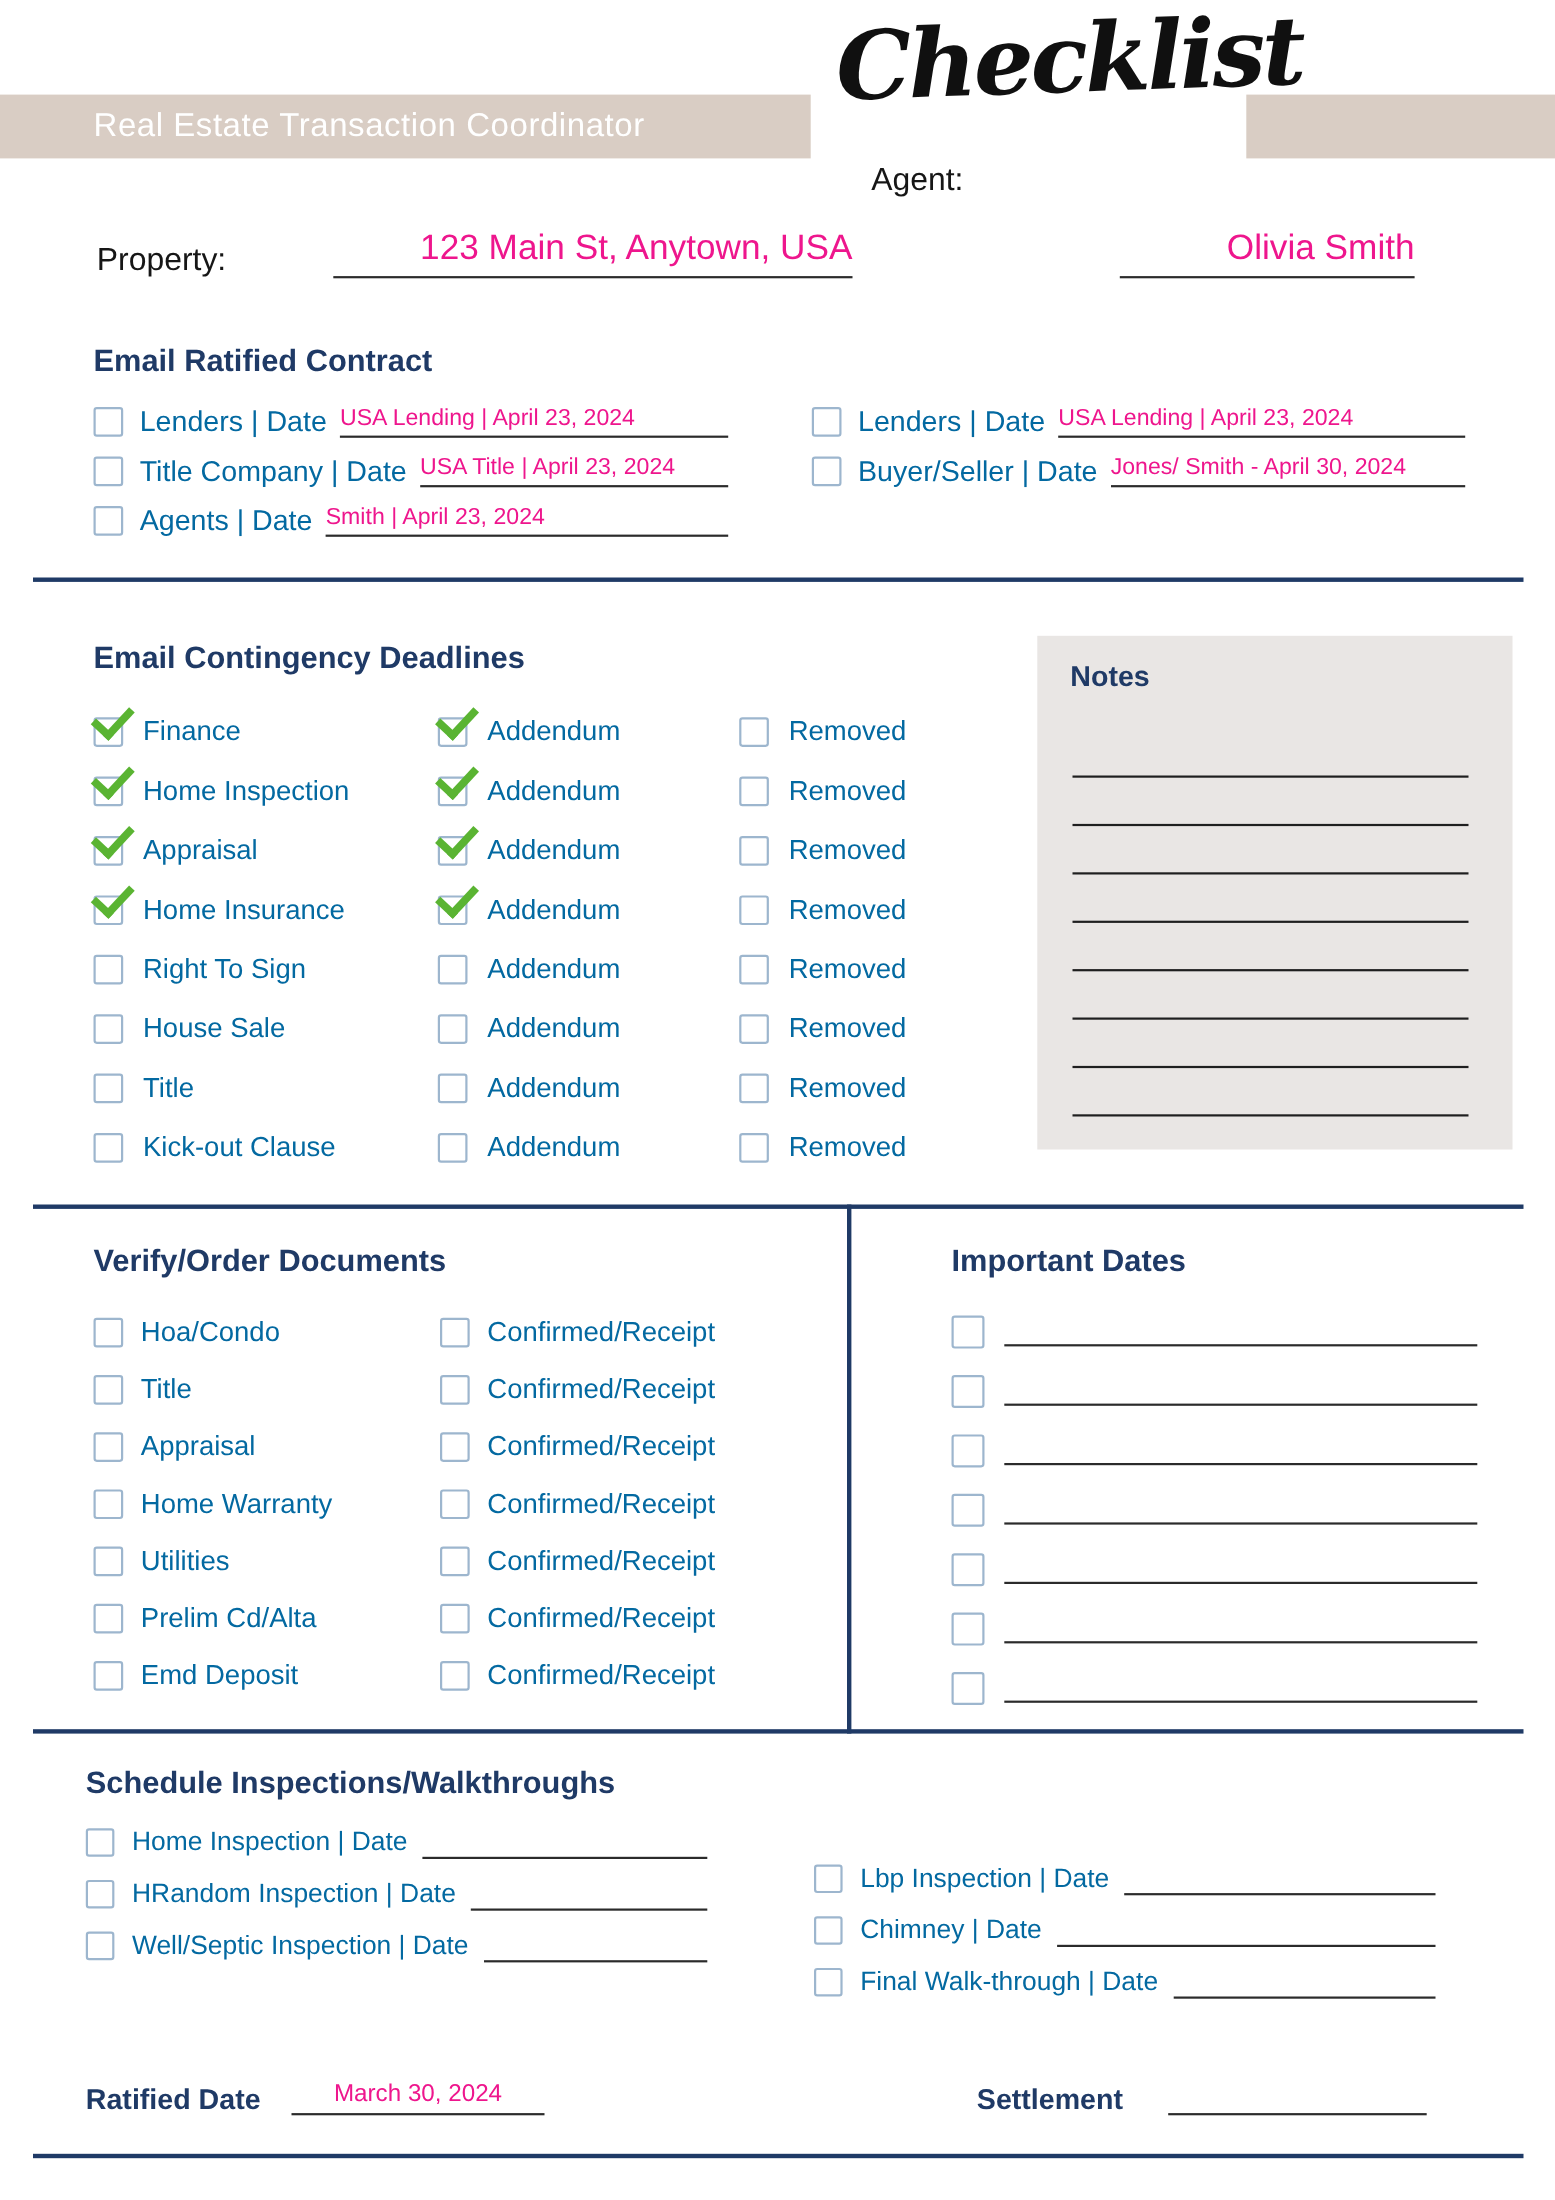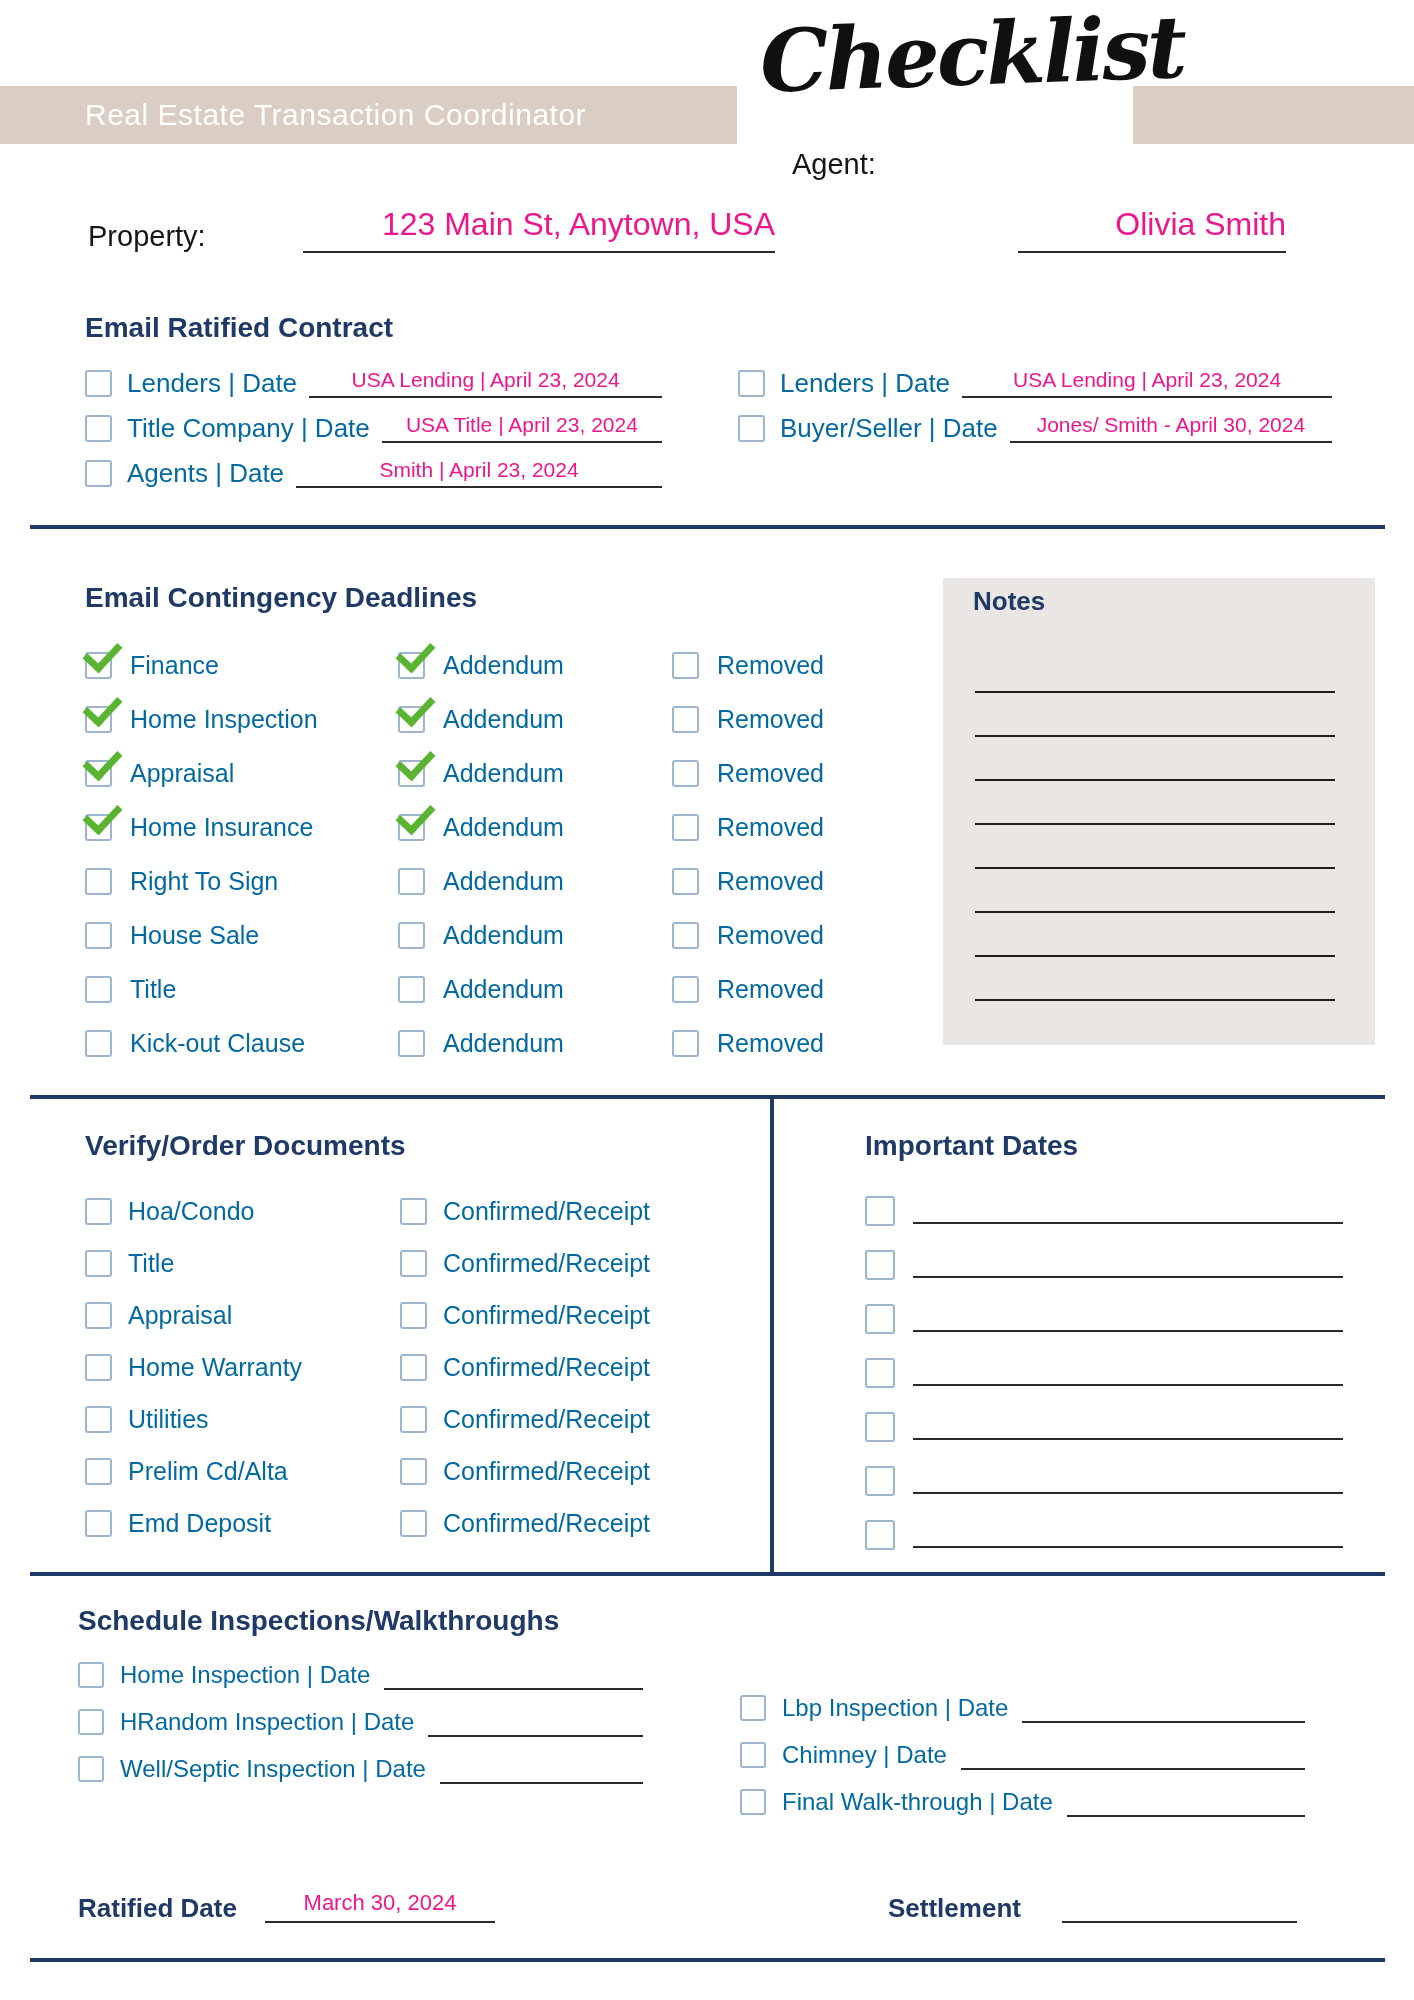--- a/index.html
+++ b/index.html
@@ -43,31 +43,31 @@
   
   .sec-ratified { position:absolute; left:85px; top:312px; width:1250px; }
   .rc-cols { position:relative; margin-top:24px; height:150px; }
   .rc-col { position:absolute; top:0; }
   .rc-left { left:0; width:577px; }
   .rc-right { left:653px; width:594px; }
   .field-row { display:flex; align-items:center; height:30px; margin-bottom:15px; }
   .field-row .checkbox { margin-right:15px; }
   .field-row .row-label { font-size:26px; margin-right:12px; }
   .field-row .fill-field { flex:1; align-self:flex-end; font-size:21px; padding-bottom:4px;
-    text-align:center; color:var(--pink); border-bottom:2px solid var(--line); white-space:nowrap; }
+    color:var(--pink); border-bottom:2px solid var(--line); white-space:nowrap; }
 
   
   .sec-contingency { position:absolute; left:85px; top:582px; width:860px; }
   .cont-grid { margin-top:36px; }
   .cont-row { display:grid; grid-template-columns:313px 274px 1fr; height:54px; align-items:start; }
   .cont-cell { display:flex; align-items:center; height:30px; }
   .cont-cell .checkbox { margin-right:18px; }
 
   .notes-panel { position:absolute; left:943px; top:578px; width:432px; height:467px; background:#e9e6e4; }
-  .notes-title { margin:8px 0 0 30px; font-size:26px; font-weight:bold; color:var(--navy); }
+  .notes-title { margin:22px 0 0 30px; font-size:26px; font-weight:bold; color:var(--navy); }
   .notes-lines { margin:32px 40px 0 32px; }
   .notes-line { height:44px; border-bottom:2px solid #1f1f1f; }
 
   
   .sec-verify { position:absolute; left:85px; top:1130px; width:605px; }
   .verify-grid { margin-top:34px; }
   .verify-row { display:grid; grid-template-columns:305px 1fr; height:52px; align-items:start;gap:10px; }
   .verify-cell { display:flex; align-items:center; height:30px; }
   .verify-cell .checkbox { margin-right:16px; }
 

